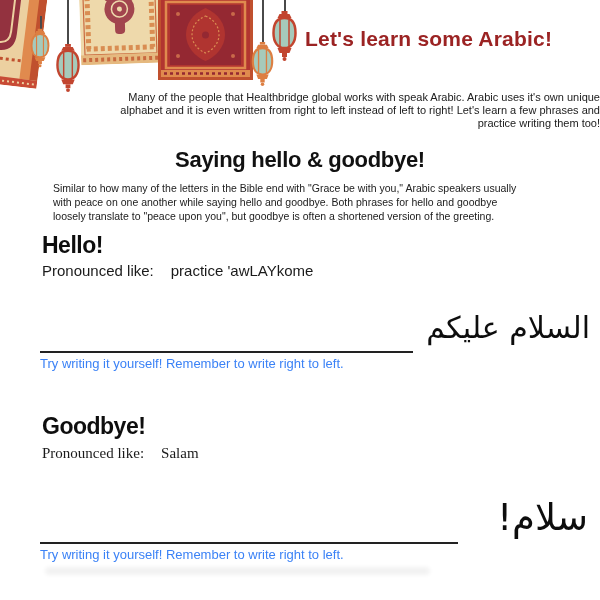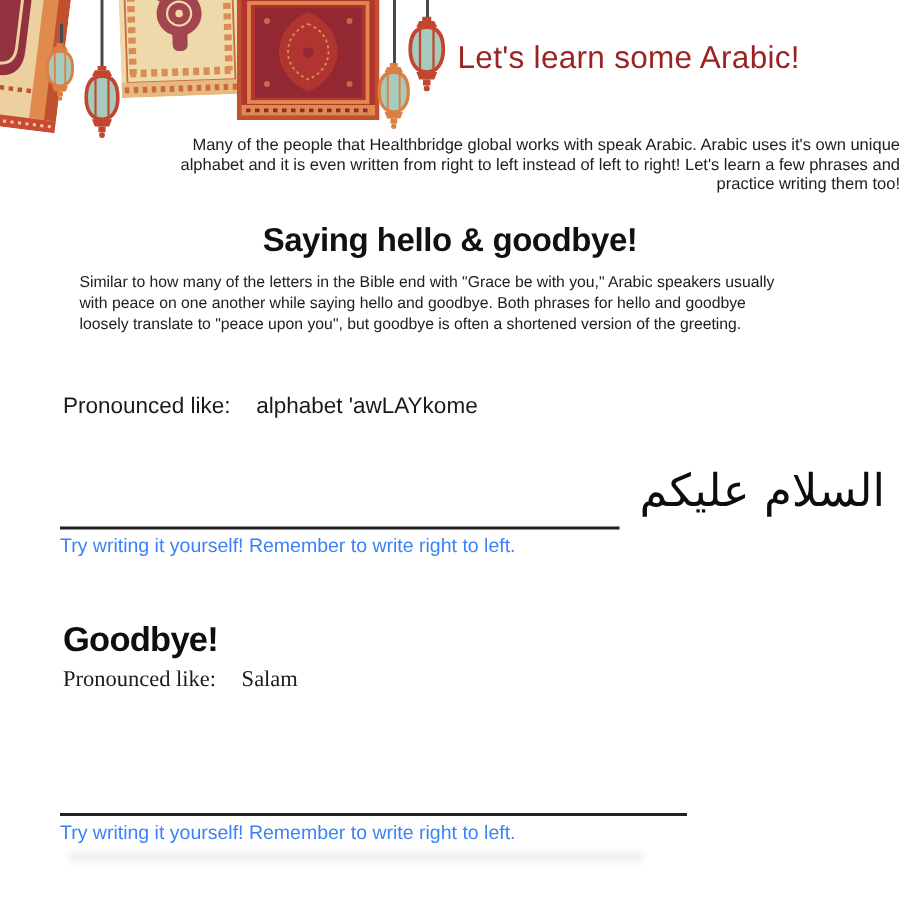--- a/index.html
+++ b/index.html
@@ -23,21 +23,21 @@
   .string-2 { left:67px;  top:0;    height:46px; }
   .string-3 { left:262px; top:0;    height:44px; }
   .string-4 { left:284px; top:0;    height:13px; }
   .lantern-1 { left:30px;  top:28px; }
   .lantern-2 { left:55px;  top:44px; }
   .lantern-3 { left:251px; top:42px; }
   .lantern-4 { left:271px; top:11px; }
   
   .title {
     position:absolute; left:305px; top:27px;
-    font-size:21px; font-weight:400; letter-spacing:0.2px;
+    font-size:21px; font-weight:700; letter-spacing:0.2px;
     color:#9b2323; white-space:nowrap;
   }
   
   .intro { position:absolute; left:0; top:91px; width:600px; text-align:right; }
   .intro .pline { font-size:11px; line-height:13px; white-space:nowrap; color:#202020; }
   .section-heading {
     position:absolute; left:0; top:147px; width:600px; text-align:center;
     font-size:22px; font-weight:700; letter-spacing:-0.3px; color:#111;
   }
   .section-desc { position:absolute; left:53px; top:181px; }
@@ -179,28 +179,30 @@
     <div class="pline">practice writing them too!</div>
   </div>
 
   <div class="section-heading">Saying hello &amp; goodbye!</div>
   <div class="section-desc">
     <div class="pline">Similar to how many of the letters in the Bible end with "Grace be with you," Arabic speakers usually</div>
     <div class="pline">with peace on one another while saying hello and goodbye. Both phrases for hello and goodbye</div>
     <div class="pline">loosely translate to "peace upon you", but goodbye is often a shortened version of the greeting.</div>
   </div>
 
+  <div class="phrase-heading hello-heading">Hello!</div>
   <div class="pronounce-row hello-pronounce">
-    <span>Pronounced like:</span><span class="pron">alphabet 'awLAYkome</span>
+    <span>Pronounced like:</span><span class="pron">practice 'awLAYkome</span>
   </div>
   <div class="arabic arabic-hello">السلام عليكم</div>
   <div class="write-line write-line-1"></div>
   <div class="practice-caption caption-1">Try writing it yourself! Remember to write right to left.</div>
 
   <div class="phrase-heading goodbye-heading">Goodbye!</div>
   <div class="pronounce-row goodbye-pronounce">
     <span>Pronounced like:</span><span class="pron">Salam</span>
   </div>
+  <div class="arabic arabic-goodbye">سلام!</div>
   <div class="write-line write-line-2"></div>
   <div class="practice-caption caption-2">Try writing it yourself! Remember to write right to left.</div>
 
   <div class="smudge"></div>
 </div>
 
 </body></html>

